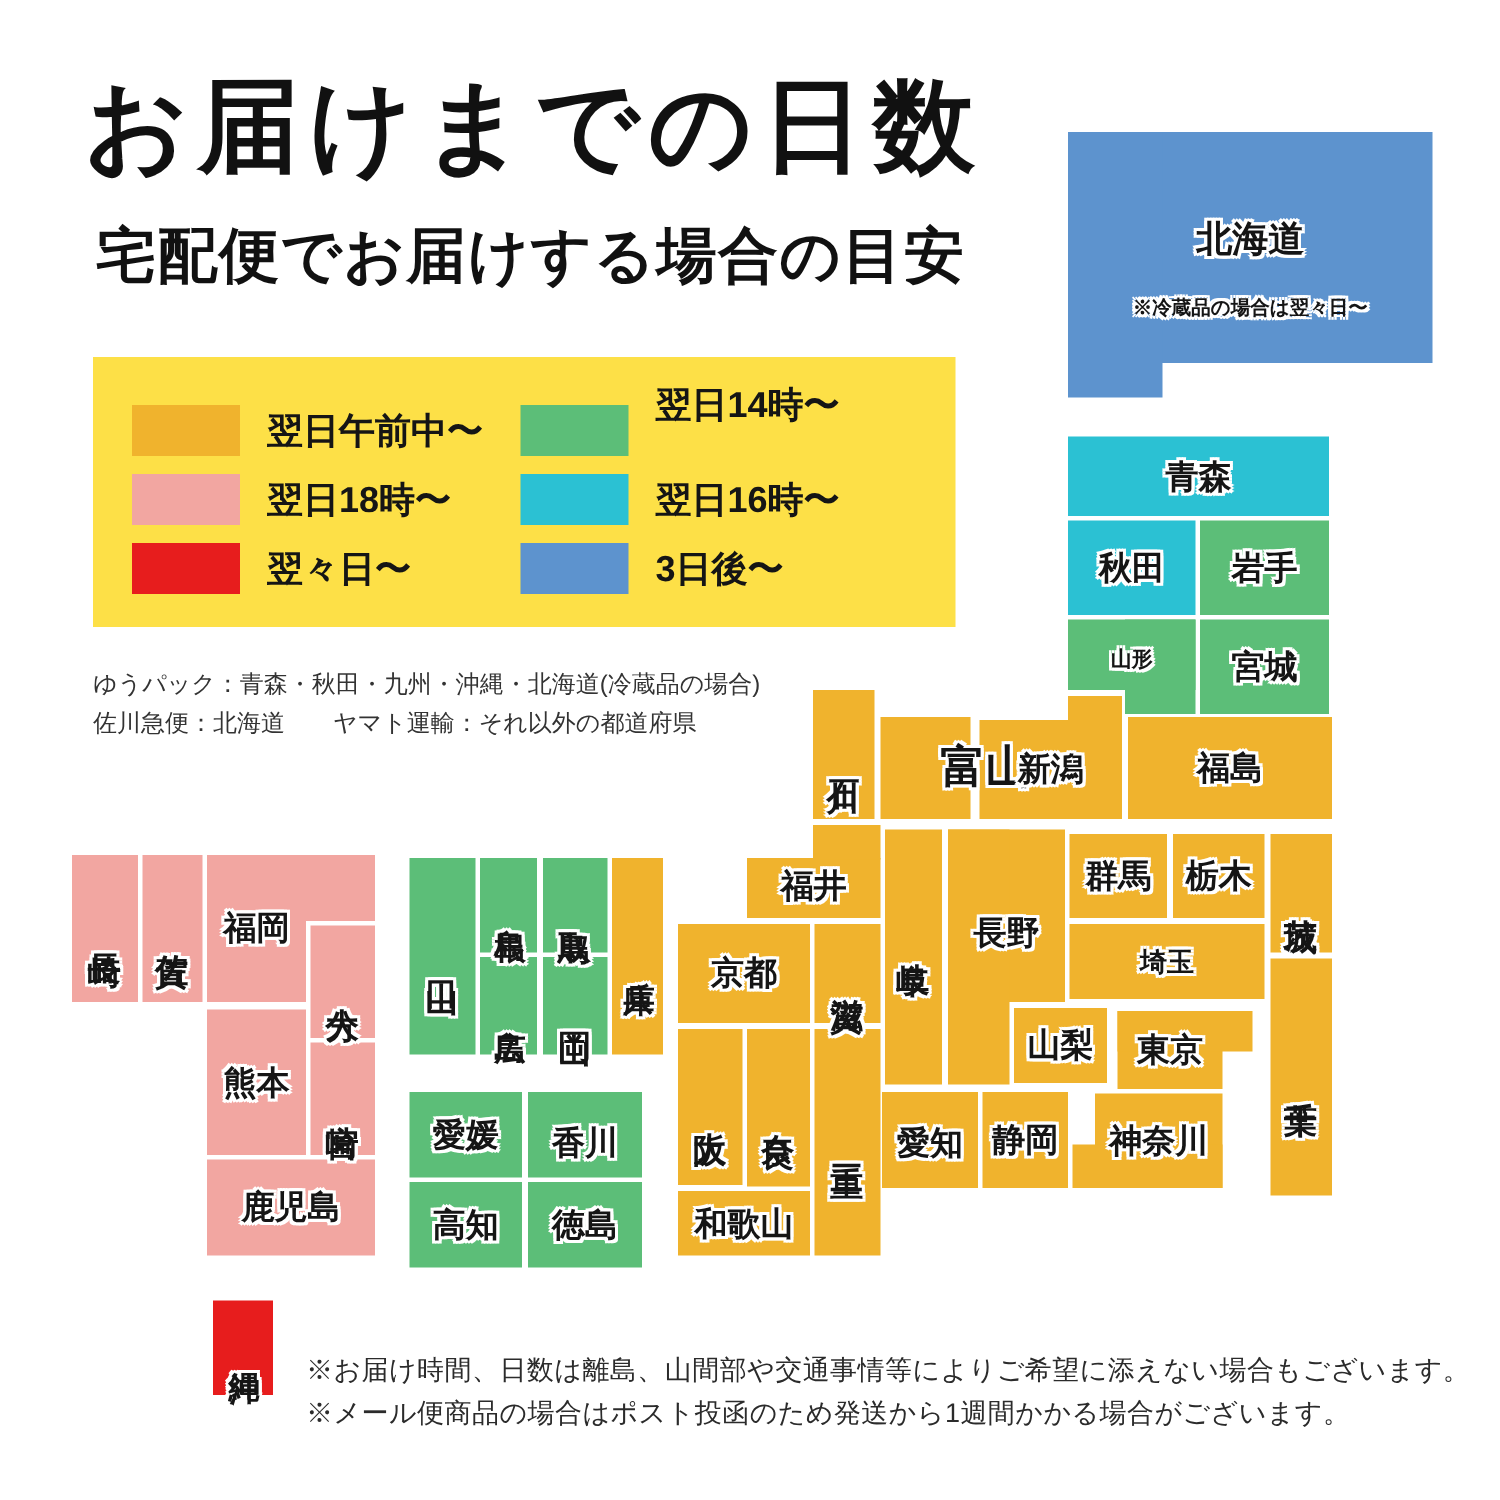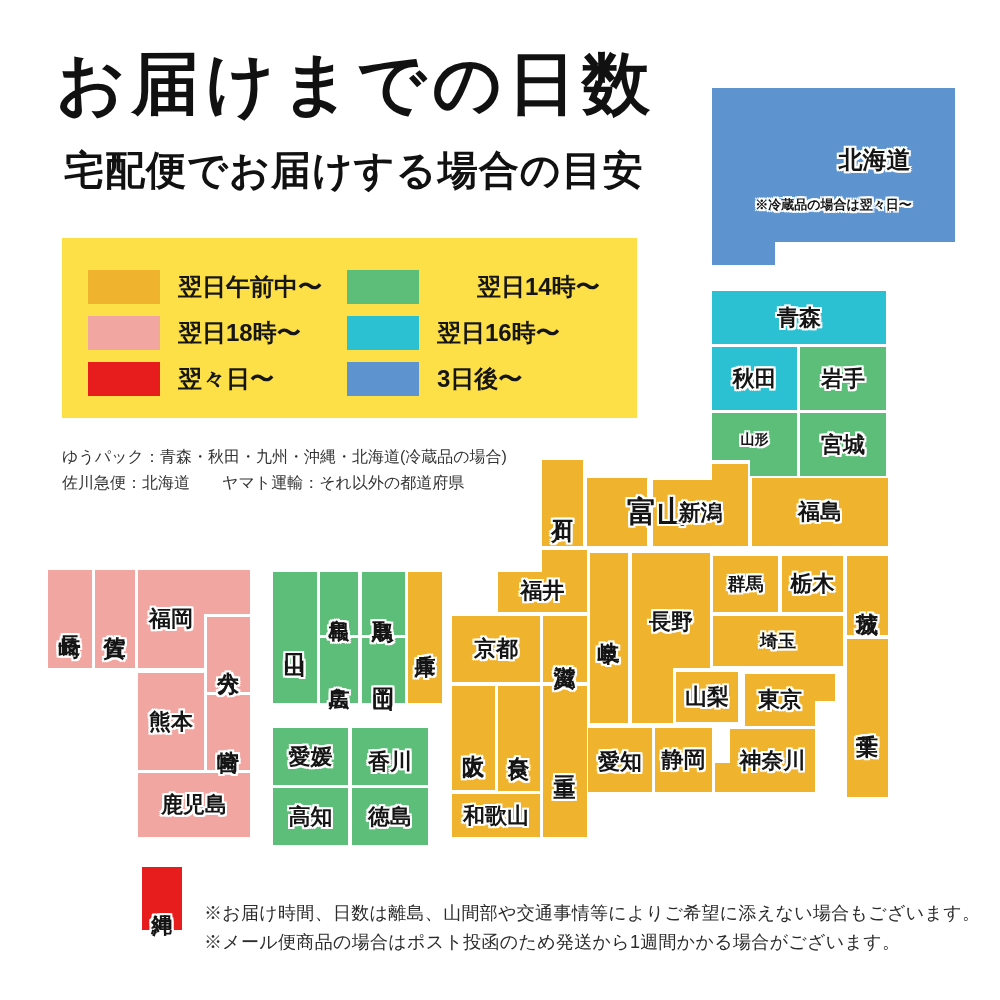--- a/index.html
+++ b/index.html
@@ -33,36 +33,36 @@
   <div class="subtitle">宅配便でお届けする場合の目安</div>
 
   <div class="legend" id="legendBox" style="background: #fde047;">
       <div class="lg-swatch" style="left: 26px; top: 32px; background: rgb(240, 179, 45);"></div>
       <div class="lg-label" style="left: 116px; top: 32px;">翌日午前中〜</div>
       <div class="lg-swatch" style="left: 26px; top: 78px; background: rgb(242, 166, 161);"></div>
       <div class="lg-label" style="left: 116px; top: 78px;">翌日18時〜</div>
       <div class="lg-swatch" style="left: 26px; top: 124px; background: rgb(231, 29, 29);"></div>
       <div class="lg-label" style="left: 116px; top: 124px;">翌々日〜</div>
       <div class="lg-swatch" style="left: 285px; top: 32px; background: rgb(92, 190, 120);"></div>
-      <div class="lg-label" style="left: 375px; top: 32px; margin-left: 40px;">翌日14時〜</div>
+      <div class="lg-label" style="left: 375px; top: 15px;">翌日14時〜</div>
       <div class="lg-swatch" style="left: 285px; top: 78px; background: rgb(43, 193, 211);"></div>
       <div class="lg-label" style="left: 375px; top: 78px;">翌日16時〜</div>
       <div class="lg-swatch" style="left: 285px; top: 124px; background: rgb(93, 147, 206);"></div>
       <div class="lg-label" style="left: 375px; top: 124px;">3日後〜</div>
     </div>
 
   <div class="carrier">
     <div>ゆうパック：青森・秋田・九州・沖縄・北海道(冷蔵品の場合)</div>
     <div>佐川急便：北海道　　ヤマト運輸：それ以外の都道府県</div>
   </div>
 
   <div id="map">
       <div class="blk" style="left: 712px; top: 88px; width: 243px; height: 154px; background: rgb(93, 147, 206);"></div>
       <div class="blk" style="left: 712px; top: 88px; width: 63px; height: 177px; background: rgb(93, 147, 206);"></div>
-      <div class="plabel" style="left: 712px; top: 130px; width: 243px; height: 60px; font-size: 24px; padding-left: 41px;">北海道</div>
+      <div class="plabel" style="left: 712px; top: 130px; width: 243px; height: 60px; font-size: 24px;">北海道</div>
       <div class="plabel note" style="left: 712px; top: 192px; width: 243px; height: 26px; font-size: 13px;">※冷蔵品の場合は翌々日〜</div>
       <div class="blk" style="left: 712px; top: 291px; width: 174px; height: 53px; background: rgb(43, 193, 211);"></div>
       <div class="plabel" style="left: 712px; top: 291px; width: 174px; height: 53px; font-size: 22px;">青森</div>
       <div class="blk" style="left: 712px; top: 347px; width: 85px; height: 63px; background: rgb(43, 193, 211);"></div>
       <div class="plabel" style="left: 712px; top: 347px; width: 85px; height: 63px; font-size: 22px;">秋田</div>
       <div class="blk" style="left: 800px; top: 347px; width: 86px; height: 63px; background: rgb(92, 190, 120);"></div>
       <div class="plabel" style="left: 800px; top: 347px; width: 86px; height: 63px; font-size: 22px;">岩手</div>
       <div class="blk" style="left: 712px; top: 413px; width: 85px; height: 47px; background: rgb(92, 190, 120);"></div>
       <div class="blk" style="left: 750px; top: 413px; width: 47px; height: 63px; background: rgb(92, 190, 120);"></div>
       <div class="plabel" style="left: 712px; top: 413px; width: 85px; height: 52px; font-size: 14px;">山形</div>
@@ -79,21 +79,21 @@
       <div class="plabel" style="left: 752px; top: 478px; width: 136px; height: 68px; font-size: 22px;">福島</div>
       <div class="blk" style="left: 498px; top: 572px; width: 89px; height: 40px; background: rgb(240, 179, 45);"></div>
       <div class="blk" style="left: 542px; top: 550px; width: 45px; height: 23px; background: rgb(240, 179, 45);"></div>
       <div class="plabel" style="left: 498px; top: 570px; width: 89px; height: 42px; font-size: 22px;">福井</div>
       <div class="blk" style="left: 590px; top: 553px; width: 38px; height: 170px; background: rgb(240, 179, 45);"></div>
       <div class="plabel v" style="left: 590px; top: 570px; width: 38px; height: 110px; font-size: 22px;">岐阜</div>
       <div class="blk" style="left: 632px; top: 553px; width: 78px; height: 115px; background: rgb(240, 179, 45);"></div>
       <div class="blk" style="left: 632px; top: 553px; width: 41px; height: 170px; background: rgb(240, 179, 45);"></div>
       <div class="plabel" style="left: 632px; top: 582px; width: 78px; height: 80px; font-size: 22px;">長野</div>
       <div class="blk" style="left: 713px; top: 556px; width: 65px; height: 56px; background: rgb(240, 179, 45);"></div>
-      <div class="plabel" style="left: 713px; top: 556px; width: 65px; height: 56px; font-size: 18px;">群馬</div>
+      <div class="plabel" style="left: 713px; top: 556px; width: 65px; height: 56px; font-size: 22px;">群馬</div>
       <div class="blk" style="left: 782px; top: 556px; width: 61px; height: 56px; background: rgb(240, 179, 45);"></div>
       <div class="plabel" style="left: 782px; top: 556px; width: 61px; height: 56px; font-size: 22px;">栃木</div>
       <div class="blk" style="left: 847px; top: 556px; width: 41px; height: 79px; background: rgb(240, 179, 45);"></div>
       <div class="plabel v" style="left: 847px; top: 556px; width: 41px; height: 79px; font-size: 22px;">茨城</div>
       <div class="blk" style="left: 713px; top: 616px; width: 130px; height: 50px; background: rgb(240, 179, 45);"></div>
       <div class="plabel" style="left: 713px; top: 616px; width: 130px; height: 50px; font-size: 18px;">埼玉</div>
       <div class="blk" style="left: 847px; top: 639px; width: 41px; height: 158px; background: rgb(240, 179, 45);"></div>
       <div class="plabel v" style="left: 847px; top: 639px; width: 41px; height: 158px; font-size: 22px;">千葉</div>
       <div class="blk" style="left: 676px; top: 672px; width: 62px; height: 50px; background: rgb(240, 179, 45);"></div>
       <div class="plabel" style="left: 676px; top: 672px; width: 62px; height: 50px; font-size: 22px;">山梨</div>

